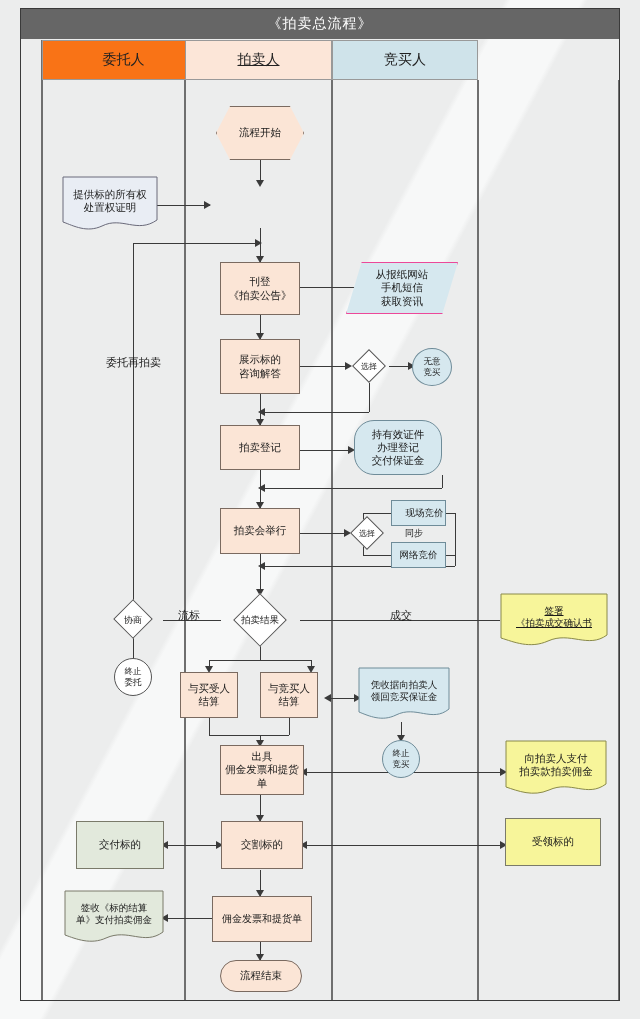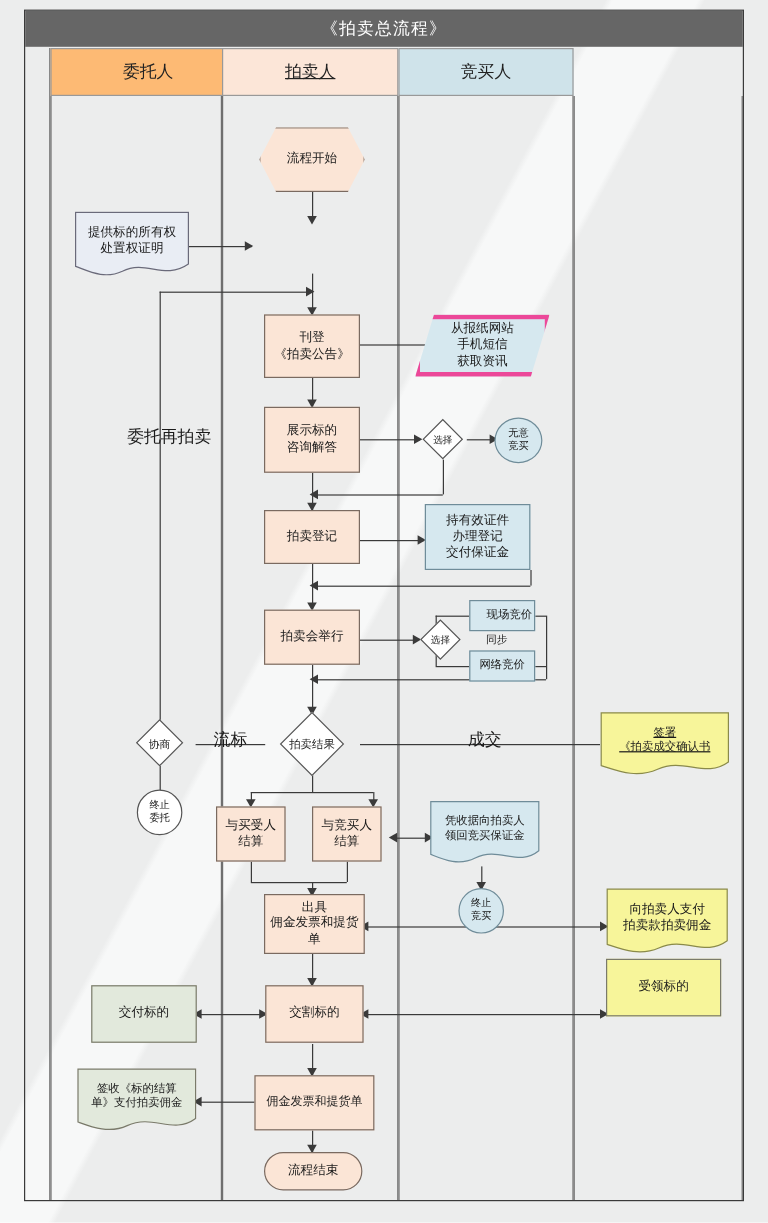--- a/index.html
+++ b/index.html
@@ -41,34 +41,34 @@
   .doc-txt{position:relative;z-index:2;width:100%;padding:0 4px;box-sizing:border-box;}
 
   
   .ln{position:absolute;background:#3a3a3a;}
   .lnh{height:1px;}
   .lnv{width:1px;}
   .arw{position:absolute;width:0;height:0;}
   .arw-d{border-left:4px solid transparent;border-right:4px solid transparent;border-top:7px solid #3a3a3a;}
   .arw-r{border-top:4px solid transparent;border-bottom:4px solid transparent;border-left:7px solid #3a3a3a;}
   .arw-l{border-top:4px solid transparent;border-bottom:4px solid transparent;border-right:7px solid #3a3a3a;}
-  .elbl{position:absolute;font-size:14px;color:#1a1a1a;background:transparent;white-space:nowrap;}
+  .elbl{position:absolute;font-size:11px;color:#1a1a1a;background:transparent;white-space:nowrap;}
 </style>
 </head>
 <body>
 
 <div id="page">
   <div class="wm wm1"></div>
 
   <div class="frame"></div>
   <div class="title-bar">《拍卖总流程》</div>
 
   <div class="gut"></div>
 
-  <div class="lane-head" style="left:42px;width:163px;background:#fdba74;align-items:center;">
+  <div class="lane-head" style="left:42px;width:163px;background:#f97316;align-items:center;">
     <span>委托人</span>
   </div>
   <div class="lane-head" style="left:185px;width:147px;background:#fce6d8;text-decoration:underline;">
     <span>拍卖人</span>
   </div>
   <div class="lane-head" style="left:332px;width:146px;background:#cfe3ea;">
     <span>竞买人</span>
   </div>
 
   <div class="lane-body" style="left:42px;width:143px;"></div>
@@ -201,42 +201,42 @@
       <path d="M1 1 H95 V44 C75 58 60 40 40 50 C25 57 12 50 1 46 Z" fill="#e9edf4" stroke="#6a6a7a" stroke-width="1"></path>
     </svg>
     <span class="doc-txt" style="margin-top:-8px;">提供标的所有权<br>处置权证明</span>
   </div>
 
 
   <div class="node rect" style="left:220px;top:262px;width:80px;height:53px;background:#fbe5d6;">
     <span>刊登<br>《拍卖公告》</span>
   </div>
 
-  <div class="node para" style="left:346px;top:262px;width:112px;height:52px;background:#d6e8ef;border:4px solid #ec4899;">
+  <div class="node para" style="left:346px;top:262px;width:112px;height:52px;background:#d6e8ef;border:1px solid #ec4899;">
     <span>从报纸网站<br>手机短信<br>获取资讯</span>
   </div>
 
   <div class="node rect" style="left:220px;top:339px;width:80px;height:55px;background:#fbe5d6;">
     <span>展示标的<br>咨询解答</span>
   </div>
 
   <div class="diamond-wrap" style="left:352px;top:352px;width:34px;height:28px;">
     <div class="diamond" style="width:24px;height:24px;left:5px;top:2px;"></div>
     <div class="diamond-txt" style="font-size:8px;">选择</div>
   </div>
 
   <div class="node circ" style="left:412px;top:348px;width:40px;height:38px;background:#d6e8ef;border:1px solid #6f8c99;font-size:8.5px;">
     <span>无意<br>竞买</span>
   </div>
 
   <div class="node rect" style="left:220px;top:425px;width:80px;height:45px;background:#fbe5d6;">
     <span>拍卖登记</span>
   </div>
 
-  <div class="node rect-blue" style="left:354px;top:420px;width:88px;height:55px;background:#d6e8ef;">
+  <div class="node rect-blue" style="left:354px;top:420px;width:88px;height:55px;background:#d6e8ef;border-radius:20px;">
     <span>持有效证件<br>办理登记<br>交付保证金</span>
   </div>
 
   <div class="node rect" style="left:220px;top:508px;width:80px;height:46px;background:#fbe5d6;">
     <span>拍卖会举行</span>
   </div>
 
   <div class="diamond-wrap" style="left:350px;top:519px;width:34px;height:28px;">
     <div class="diamond" style="width:24px;height:24px;left:5px;top:2px;"></div>
     <div class="diamond-txt" style="font-size:8px;">选择</div>
@@ -303,21 +303,21 @@
   </div>
 
   <div class="node rect-grey" style="left:76px;top:821px;width:88px;height:48px;background:#e2e9dc;">
     <span>交付标的</span>
   </div>
 
   <div class="node rect" style="left:221px;top:821px;width:82px;height:48px;background:#fbe5d6;">
     <span>交割标的</span>
   </div>
 
-  <div class="node rect-grey" style="left:505px;top:799px;width:96px;height:48px;background:#f7f59a;">
+  <div class="node rect-grey" style="left:505px;top:818px;width:96px;height:48px;background:#f7f59a;">
     <span>受领标的</span>
   </div>
 
   <div class="node" style="left:64px;top:890px;width:100px;height:56px;">
     <svg class="docshape" width="100" height="56" viewBox="0 0 100 56">
       <path d="M1 1 H99 V42 C80 56 64 38 42 48 C27 55 12 49 1 45 Z" fill="#e2e9dc" stroke="#7a7a6a" stroke-width="1"></path>
     </svg>
     <span class="doc-txt" style="margin-top:-8px;font-size:9.5px;">签收《标的结算<br>单》支付拍卖佣金</span>
   </div>
 

